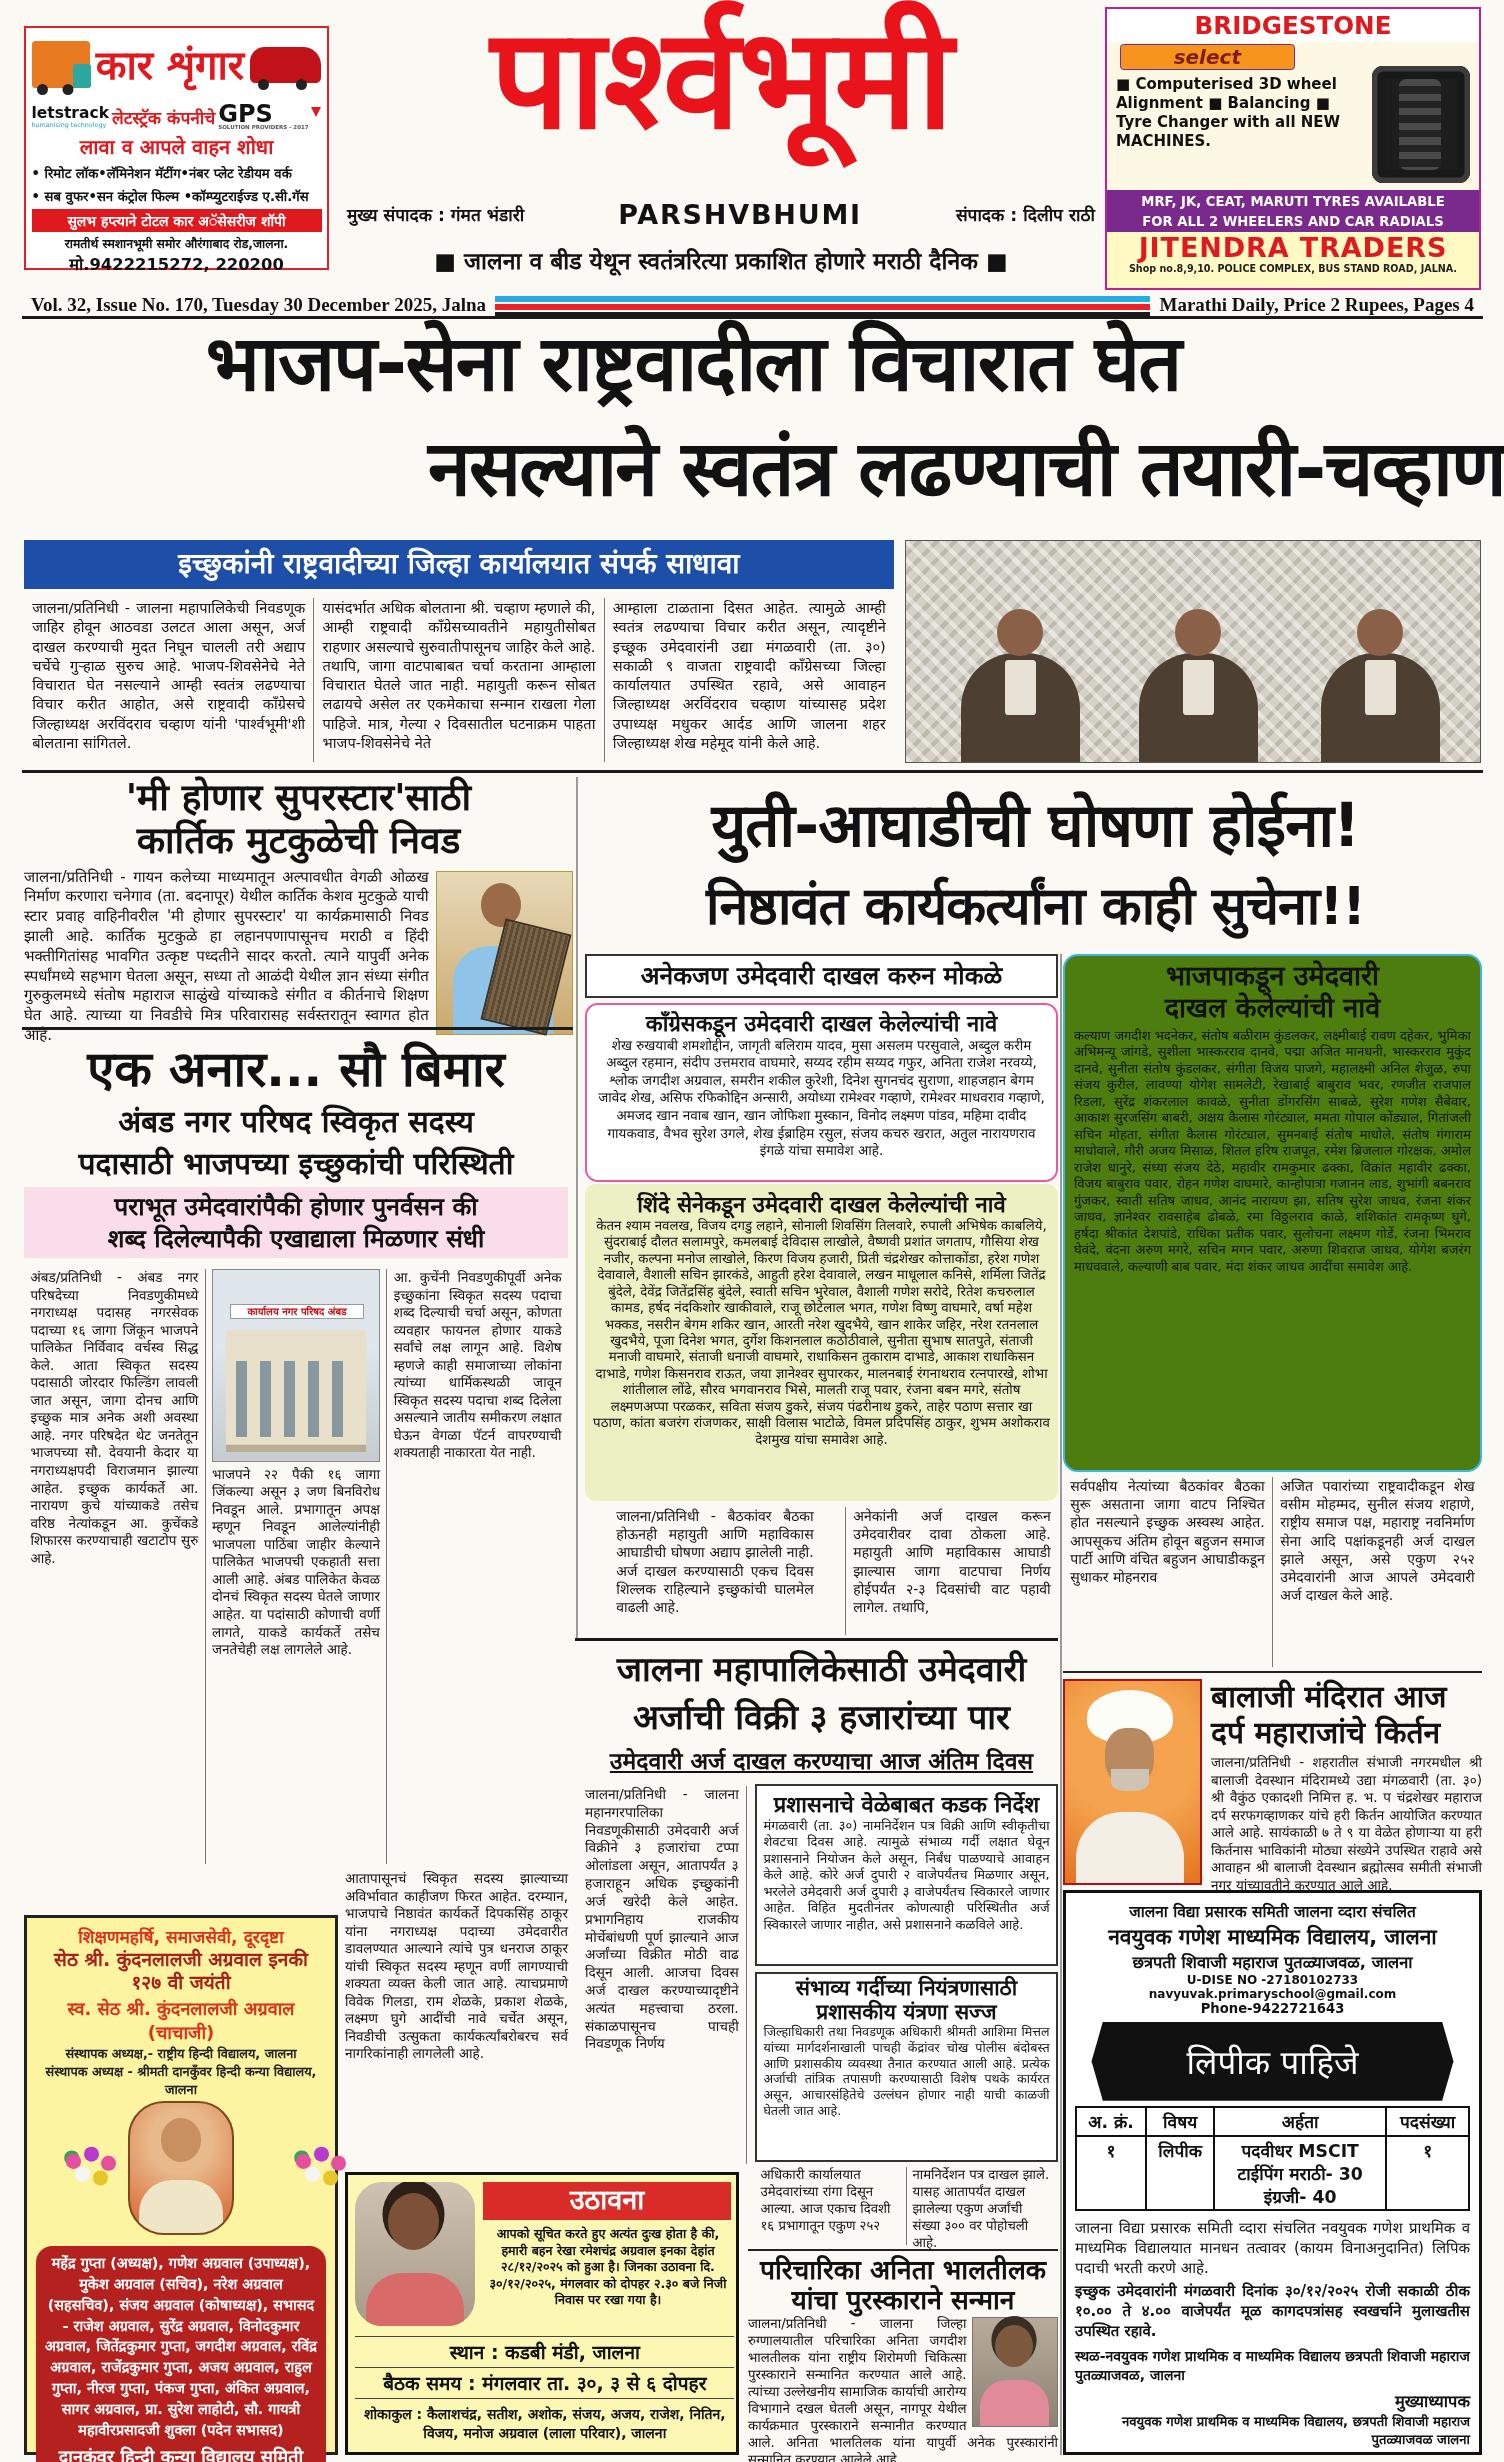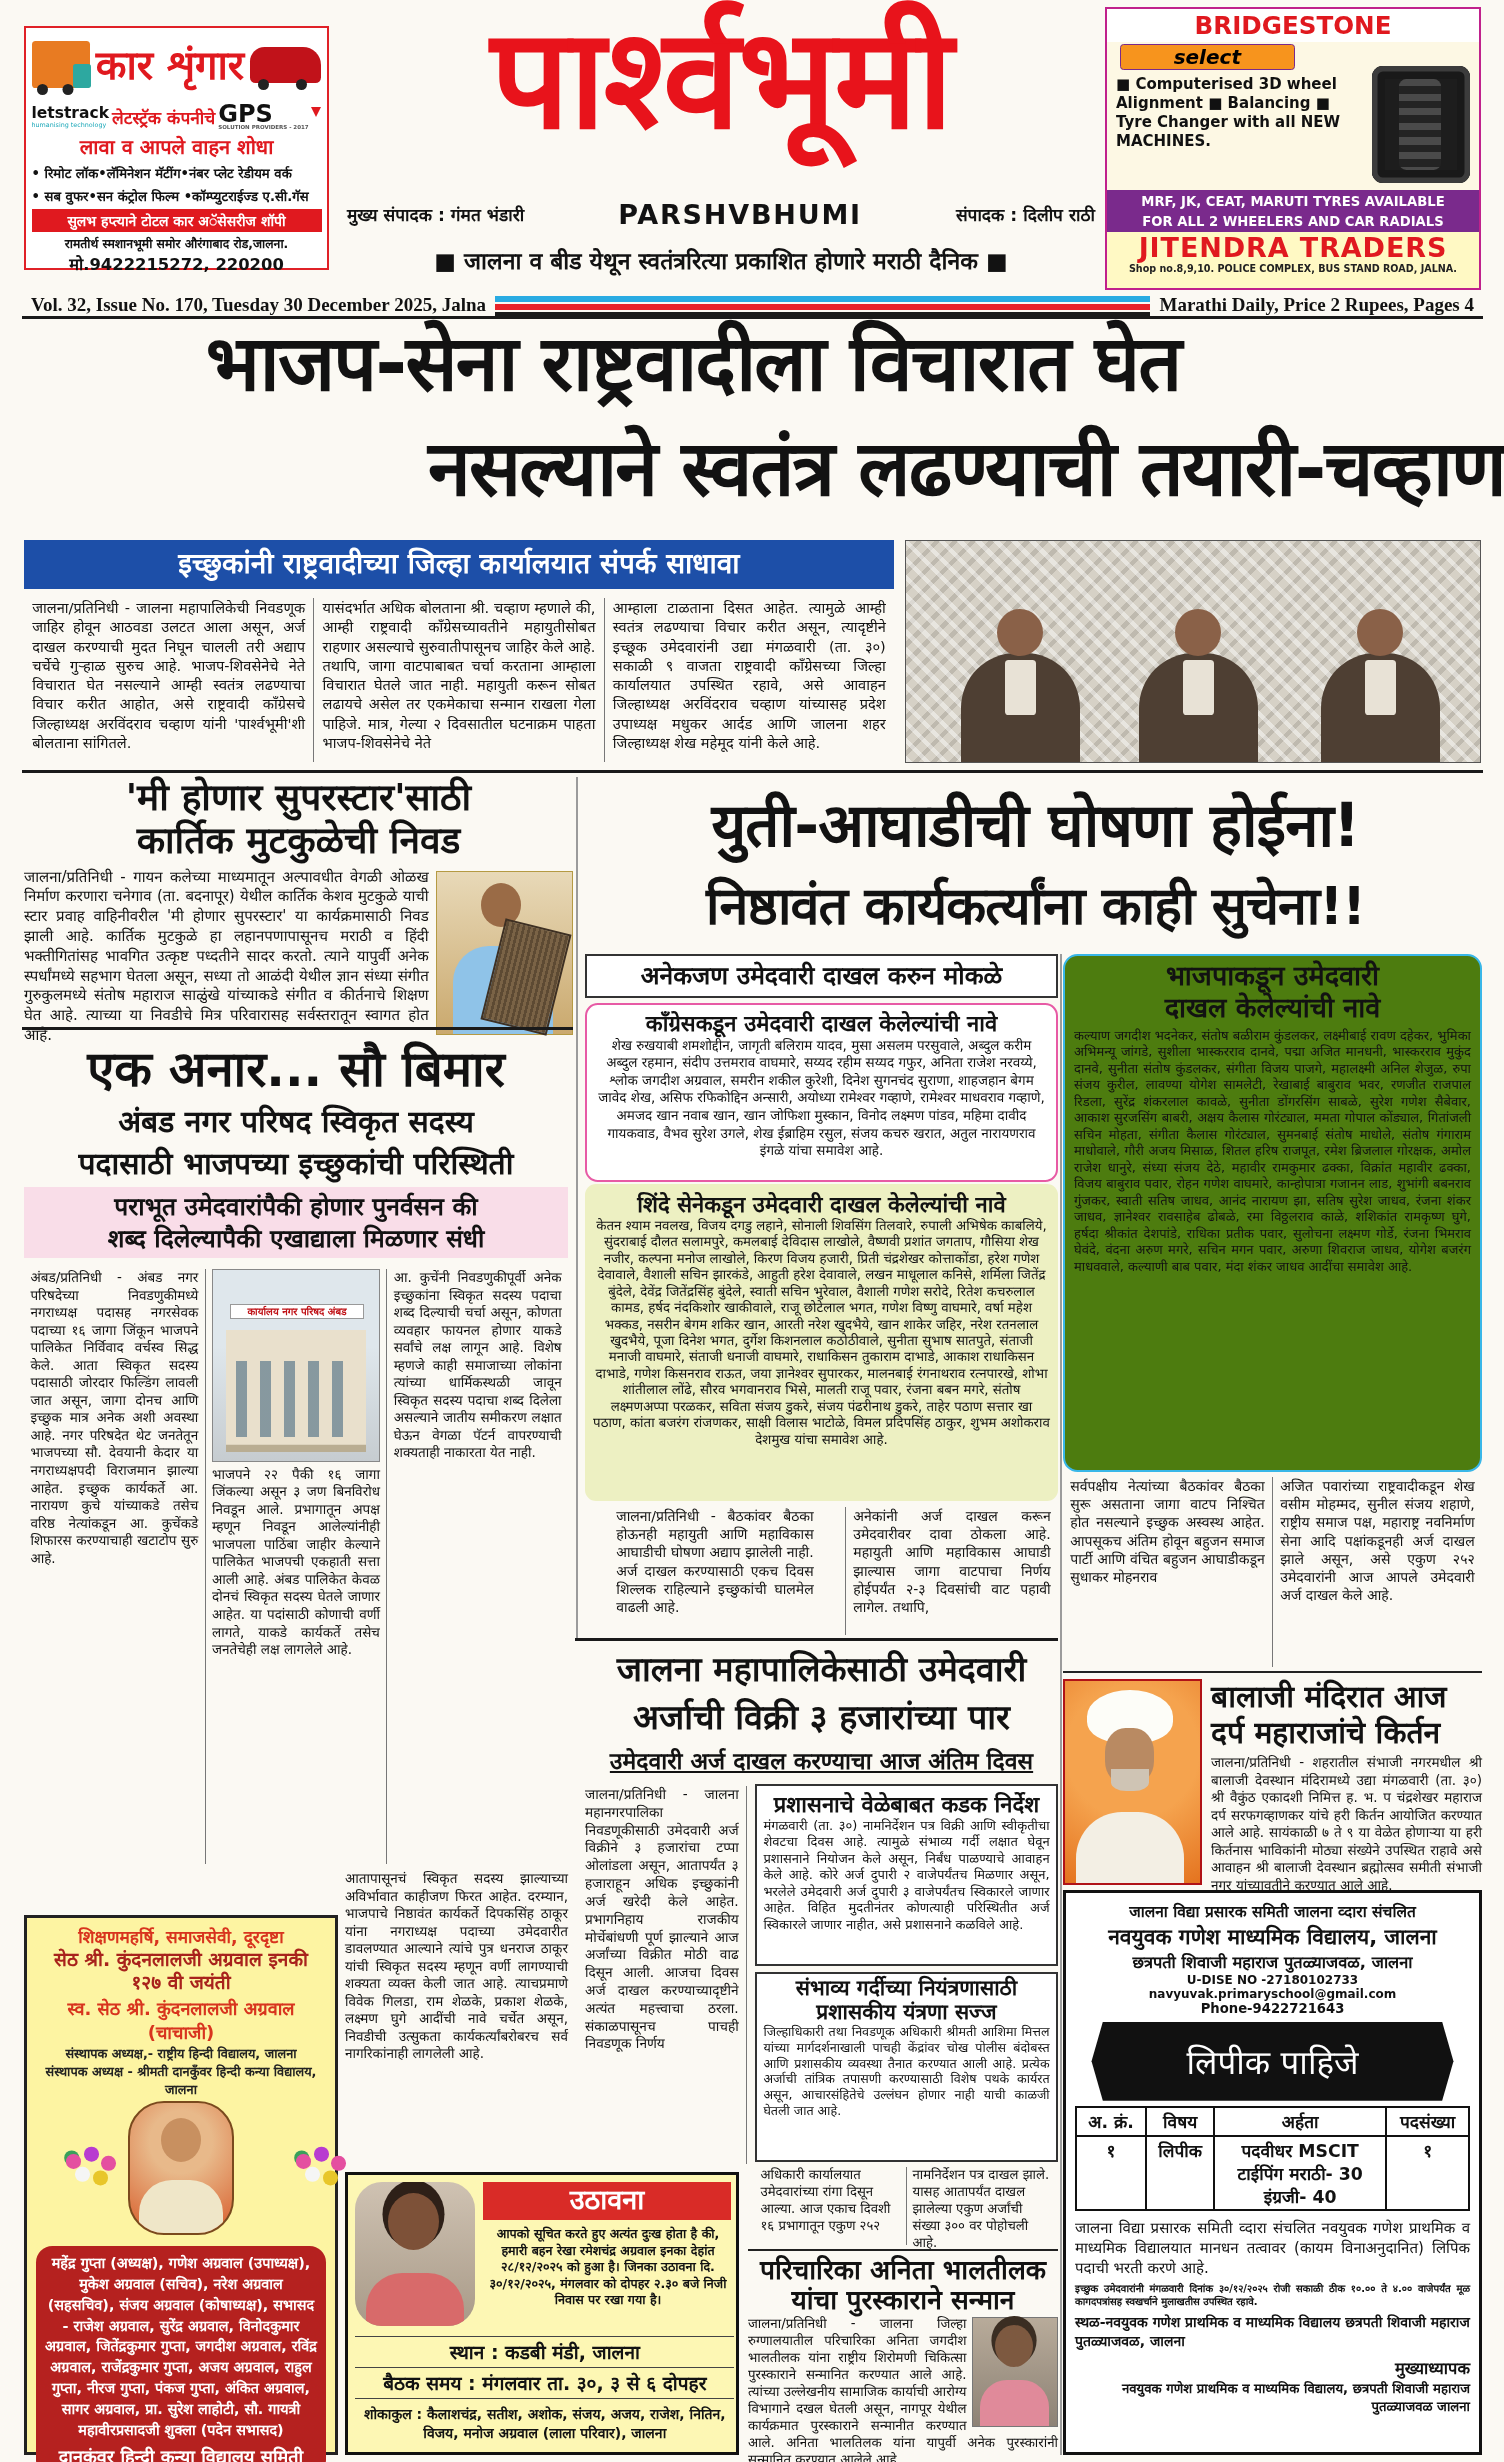--- a/index.html
+++ b/index.html
@@ -31,21 +31,21 @@
   #ad-car .redbar{background:#e0191f;color:#fff;font-size:14px;font-weight:bold;text-align:center;margin-top:4.6px;padding:1.8px 0;}
   #ad-car .addr{font-size:12.3px;font-weight:bold;text-align:center;margin-top:2.7px;}
   #ad-car .ph{font-size:16.4px;font-weight:bold;text-align:center;}
   #masthead-title{left:347px;top:7.3px;width:748px;font-size:139px;line-height:1.05;font-weight:800;color:#e8131b;text-align:center;letter-spacing:-1.8px;}
   #masthead-row{left:347px;top:199px;width:748px;display:flex;justify-content:space-between;align-items:center;}
   #masthead-row .ed{font-size:17.3px;font-weight:bold;}
   #masthead-row .latin{font-size:27px;font-weight:800;letter-spacing:1.8px;}
   #masthead-tag{left:347px;top:244px;width:748px;font-size:23px;font-weight:bold;text-align:center;}
   #ad-tyre{left:1105px;top:7.3px;width:376px;height:283px;border:2.7px solid #c0218c;background:#fdf8e4;box-sizing:border-box;}
   #ad-tyre .brand{font-size:24.6px;font-weight:800;color:#e0191f;text-align:center;background:#fff;padding:1.8px 0;}
-  #ad-tyre .select{width:173px;margin:1.8px auto 1.8px 12.8px;background:#f7941d;border:1.8px solid #7a2a8c;color:#000000;font-size:20px;font-style:italic;font-weight:bold;text-align:center;border-radius:3.6px;}
+  #ad-tyre .select{width:173px;margin:1.8px auto 1.8px 12.8px;background:#f7941d;border:1.8px solid #7a2a8c;color:#7f1d1d;font-size:20px;font-style:italic;font-weight:bold;text-align:center;border-radius:3.6px;}
   #ad-tyre .feat{position:absolute;left:9px;top:66px;width:237px;font-size:15px;font-weight:bold;line-height:1.25;color:#111;}
   .tyre{position:absolute;right:9px;top:57px;width:98px;height:117px;background:#1d1d1d;border-radius:11px;box-shadow:inset 0 0 0 5.5px #3c3c3c, inset 0 0 0 12.8px #191919;}
   .tyre:after{content:'';position:absolute;left:27px;top:12.8px;width:42px;height:91px;border-radius:7.3px;background:repeating-linear-gradient(180deg,#4a4a4a 0 7.3px,#232323 7.3px 14.6px);}
   #ad-tyre .stripe{position:absolute;left:0;right:0;top:181px;height:40px;background:#7a2a8c;color:#fff;font-size:13.2px;font-weight:bold;text-align:center;line-height:1.5;padding-top:1.8px;}
   #ad-tyre .trader{position:absolute;left:0;right:0;top:223px;bottom:0;background:#fff9c4;text-align:center;}
   #ad-tyre .trader .tn{font-size:27px;font-weight:800;color:#e0191f;letter-spacing:0.9px;}
   #ad-tyre .trader .ta{font-size:9.6px;font-weight:bold;color:#222;}
   #dateline{left:22px;top:294px;width:1461px;height:27px;}
   #dateline .stripes{position:absolute;left:0;right:0;top:1.8px;}
   #dateline .s1{height:6.4px;background:#29abe2;margin-bottom:1.8px;}
@@ -128,21 +128,21 @@
   #lipik .o2{font-size:21px;font-weight:800;text-align:center;}
   #lipik .o3{font-size:16.4px;font-weight:bold;text-align:center;}
   #lipik .ud{font-size:12px;font-weight:bold;text-align:center;}
   #lipik .pp{font-size:13.2px;font-weight:bold;text-align:center;}
   #lipik .banner{background:#111;color:#fff;font-size:33px;font-weight:400;text-align:center;margin:5.5px 9px;padding:17px 0;clip-path:polygon(2% 50%,5% 0,95% 0,98% 50%,95% 100%,5% 100%);}
   #lipik table{width:100%;border-collapse:collapse;margin-top:1.8px;}
   #lipik th,#lipik td{border:2.3px solid #111;font-size:17.3px;text-align:center;padding:1.8px 3.6px;}
   #lipik th{font-weight:800;}
   #lipik td{font-weight:bold;vertical-align:top;}
   #lipik .p1{font-size:15px;line-height:1.33;text-align:justify;margin-top:7.3px;}
-  #lipik .p2{font-size:10px;line-height:1.33;text-align:justify;margin-top:3.6px;font-weight:bold;}
+  #lipik .p2{font-size:15px;line-height:1.33;text-align:justify;margin-top:3.6px;font-weight:bold;}
   #lipik .ven{font-size:14px;font-weight:bold;margin-top:3.6px;}
   #lipik .sg1{font-size:16.4px;font-weight:800;text-align:right;margin-top:5.5px;}
   #lipik .sg2{font-size:13.2px;font-weight:bold;text-align:right;}
   
   #div2{left:22px;top:1027px;width:551px;height:2.7px;}
   #ekanar-h{left:24px;top:1034px;width:544px;font-size:49px;font-weight:800;text-align:center;}
   #ekanar-s1{left:24px;top:1100px;width:544px;font-size:30px;font-weight:800;text-align:center;}
   #ekanar-s2{left:24px;top:1142px;width:544px;font-size:30px;font-weight:800;text-align:center;}
   #ekanar-pink{left:24px;top:1187px;width:544px;background:#f9dde8;padding:3.6px 0;}
   #ekanar-pink div{font-size:24.6px;font-weight:800;text-align:center;line-height:1.3;}

